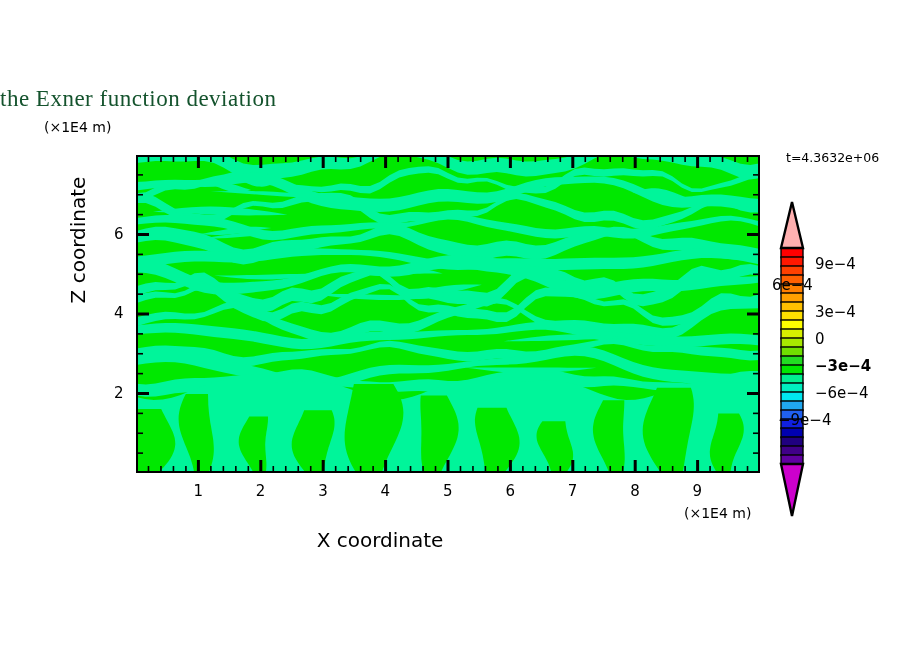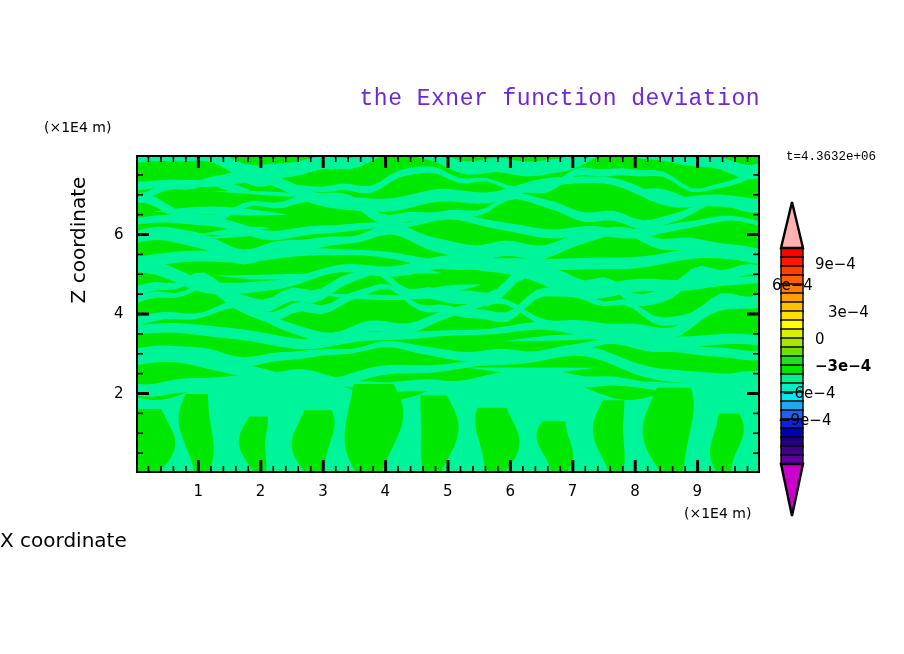--- a/index.html
+++ b/index.html
@@ -13,25 +13,25 @@
     position: relative;
     font-family: "DejaVu Sans", sans-serif;
     overflow: hidden;
   }
 
   .title {
     position: absolute;
     left: 0;
     top: 86px;
     width: 760px;
-    text-align: right;
+    text-align: left;
     font-size: 23px;
-    color: #6d28d9;
+    color: #14532d;
     letter-spacing: 0.5px;
-    font-family: Liberation Mono, monospace;
+    font-family: Liberation Serif, serif;
   }
 
   .unit-top-left {
     position: absolute;
     left: 44px;
     top: 119px;
     font-size: 14px;
     color: #000000;
   }
 
@@ -43,29 +43,28 @@
     color: #000000;
   }
 
   .timestamp {
     position: absolute;
     left: 786px;
     top: 150px;
     font-size: 12.5px;
     color: #000000;
     white-space: nowrap;
-    font-family: Liberation Mono, monospace;
   }
 
   .xlabel {
     position: absolute;
     left: 0;
     top: 528px;
     width: 760px;
-    text-align: left;
+    text-align: center;
     font-size: 20px;
     color: #000000;
   }
 
   .ylabel {
     position: absolute;
     left: -22px;
     top: 228px;
     width: 200px;
     text-align: center;
@@ -349,18 +348,18 @@
         <rect x="3" y="259" width="22" height="9.6" fill="#6000A0" stroke="#000000" stroke-width="1.4"></rect>
       </g>
     <polygon id="cb-top-cap" points="14,6 3,52 25,52" fill="#FFB0B0" stroke="#000000" stroke-width="2.4"></polygon>
     <polygon id="cb-bottom-cap" points="14,320 3,268 25,268" fill="#CC00CC" stroke="#000000" stroke-width="2.4"></polygon>
   </svg>
 </div>
 
 <div id="cb-labels">
     <div class="cb-label" style="left: 815px; top: 255px;">9e−4</div>
     <div class="cb-label" style="left: 772px; top: 276px;">6e−4</div>
-    <div class="cb-label" style="left: 815px; top: 303px; margin-left: 13px;">3e−4</div>
+    <div class="cb-label" style="left: 815px; top: 303px;">3e−4</div>
     <div class="cb-label" style="left: 815px; top: 330px;">0</div>
     <div class="cb-label" style="left: 815px; top: 357px; font-weight: bold;">−3e−4</div>
-    <div class="cb-label" style="left: 782px; top: 384px;">−6e−4</div>
+    <div class="cb-label" style="left: 815px; top: 384px;">−6e−4</div>
     <div class="cb-label" style="left: 778px; top: 411px;">−9e−4</div>
   </div>
 
 </body></html>

